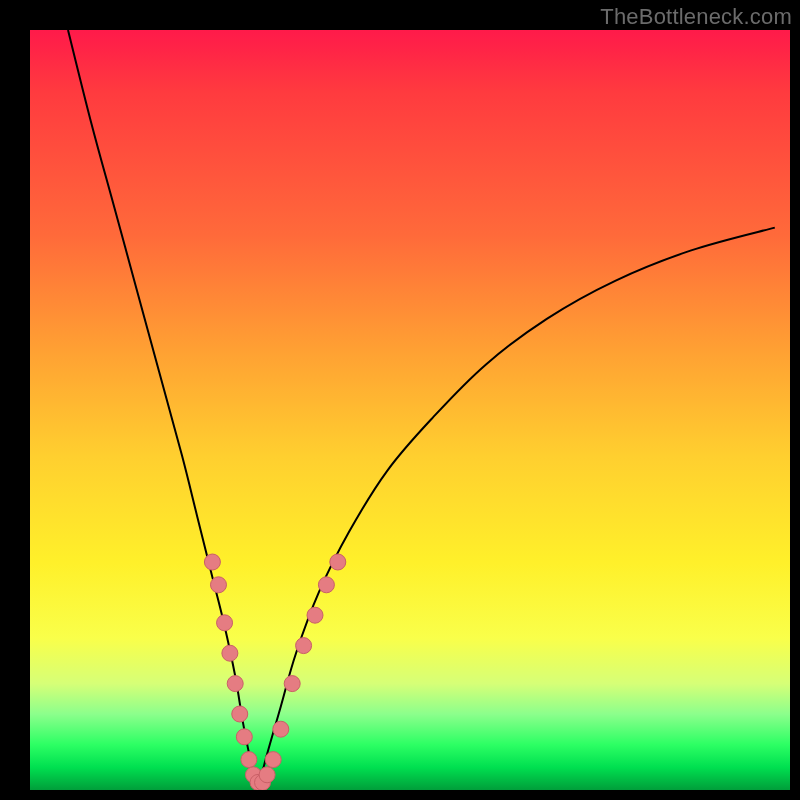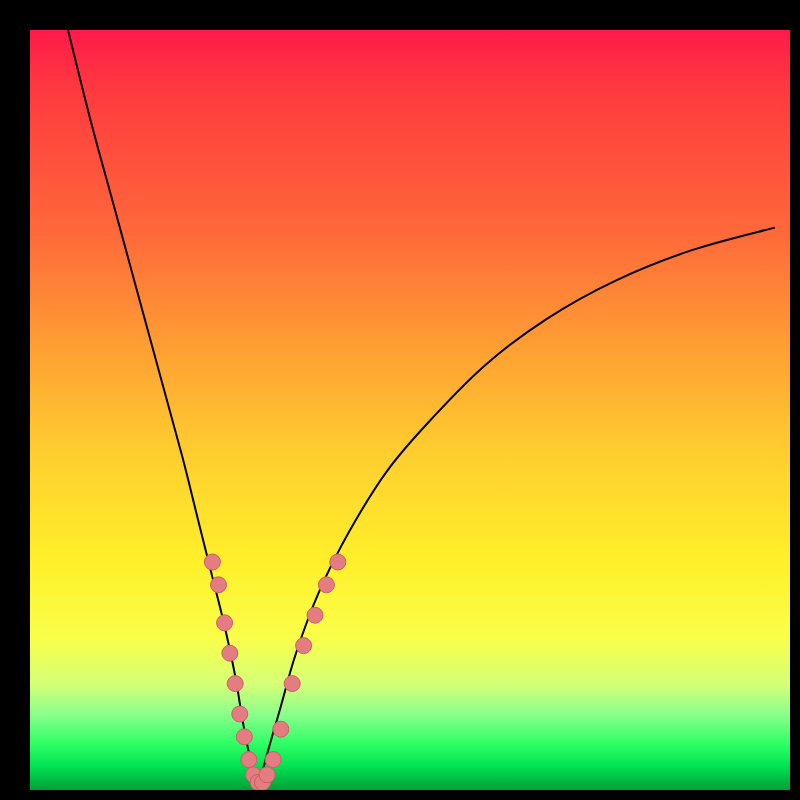--- a/index.html
+++ b/index.html
@@ -65,20 +65,21 @@
   .dot {
     fill: #e57c82;
     stroke: #c96067;
     stroke-width: 1;
   }
 </style>
 </head>
 <body>
 
 <div class="frame">
+  <div class="watermark">TheBottleneck.com</div>
   <div class="plot">
     <svg class="overlay" viewBox="0 0 760 760" preserveAspectRatio="none">
       <path id="left-path" class="curve" d="M 38 0 C 42.104 16.416000000000007 52.592000000000006 59.736000000000054 60.800000000000004 91.20000000000005 C 69.00800000000001 122.66400000000004 75.392 144.70399999999998 83.6 174.79999999999995 C 91.80799999999999 204.89599999999993 98.19200000000001 228.30399999999997 106.4 258.4 C 114.608 288.496 120.99200000000002 311.90399999999994 129.20000000000002 341.99999999999994 C 137.40800000000002 372.09599999999995 145.16 399.608 152 425.6 C 158.84 451.59200000000004 161.72799999999998 464.51200000000006 167.2 486.40000000000003 C 172.672 508.288 177.612 528.0480000000001 182.4 547.2 C 187.18800000000002 566.352 189.696 575.016 193.8 592.8 C 197.90400000000002 610.584 201.78000000000003 628.216 205.20000000000002 646 C 208.62 663.784 210.06400000000002 676.552 212.8 691.6 C 215.536 706.648 217.664 717.288 220.39999999999998 729.6 C 223.13599999999997 741.912 226.632 754.528 228 760"></path>
       <path id="right-path" class="curve" d="M 228 760 C 229.368 754.528 231.49599999999998 744.648 235.6 729.6 C 239.704 714.552 245.328 695.552 250.8 676.4 C 256.272 657.2479999999999 259.16 643.72 266 623.2 C 272.84 602.6800000000001 279.224 584.288 288.8 562.4 C 298.37600000000003 540.512 306.888 523.4879999999999 319.2 501.59999999999997 C 331.512 479.712 342.152 461.32 357.2 440.8 C 372.248 420.28000000000003 385.016 406.752 402.8 387.6 C 420.584 368.44800000000004 435.48 352.18399999999997 456 334.4 C 476.52 316.616 493.54400000000004 303.848 516.8000000000001 288.8 C 540.056 273.752 559.2080000000001 263.11199999999997 585.2 250.79999999999995 C 611.192 238.48799999999994 632.4720000000001 229.97599999999997 661.2 220.39999999999998 C 689.928 210.82399999999998 729.752 201.704 744.8 197.60000000000002"></path>
       <g id="dots">
           <circle cx="182.4" cy="532" r="8" class="dot"></circle>
           <circle cx="188.48" cy="554.8" r="8" class="dot"></circle>
           <circle cx="194.56" cy="592.8" r="8" class="dot"></circle>
           <circle cx="199.88" cy="623.2" r="8" class="dot"></circle>
           <circle cx="205.20000000000002" cy="653.6" r="8" class="dot"></circle>

